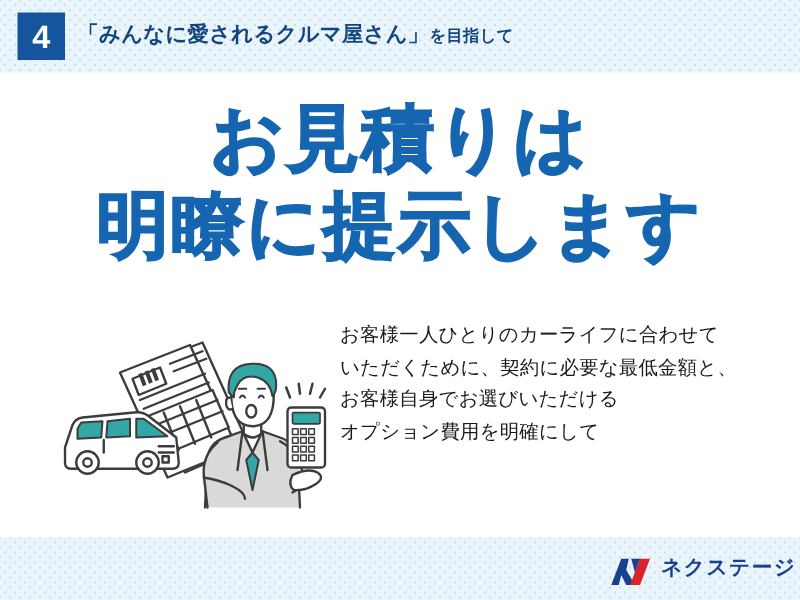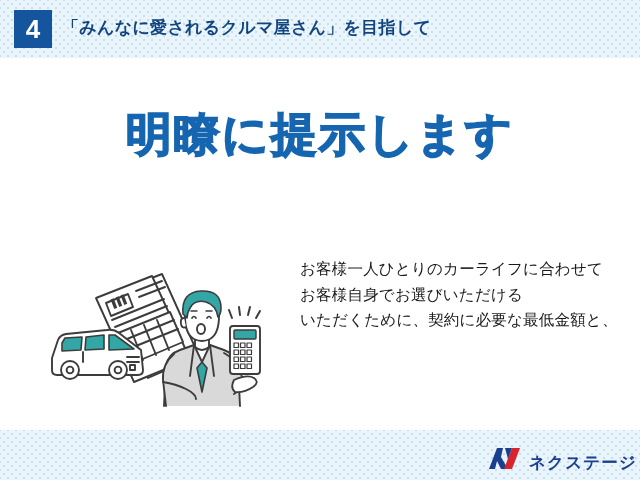--- a/index.html
+++ b/index.html
@@ -66,21 +66,21 @@
     position: absolute;
     left: 62px;
     top: 16px;
     font-size: 17px;
     font-weight: bold;
     color: #12457f;
     letter-spacing: 0.3px;
     white-space: nowrap;
   }
   .header-title .tail {
-    font-size: 17px;
+    font-size: 13px;
   }
 
   
   .headline {
     position: absolute;
     left: 0;
     top: 82px;
     width: 640px;
     text-align: center;
     color: #1565b0;
@@ -88,41 +88,40 @@
     line-height: 1.0;
   }
   .headline .line1 {
     display: block;
     font-size: 58px;
     letter-spacing: 2px;
     -webkit-text-stroke: 1.6px #1565b0;
   }
   .headline .line2 {
     display: block;
-    margin-top: 29px;
-    font-size: 46px;
+    margin-top: 12px;
+    font-size: 58px;
     letter-spacing: 2px;
     -webkit-text-stroke: 1.6px #1565b0;
   }
 
   
   .body-copy {
     position: absolute;
     left: 272px;
     top: 256px;
     width: 360px;
     color: #1a1a1a;
     font-size: 15.5px;
     line-height: 25.5px;
     letter-spacing: 0.2px;
   }
   .body-copy .ln {
     display: block;
     white-space: nowrap;
-    margin-left: 28px;
   }
 
   
   .illustration {
     position: absolute;
     left: 44px;
     top: 258px;
     width: 222px;
     height: 162px;
   }
@@ -132,21 +131,21 @@
     height: 162px;
   }
 
   
   .logo {
     position: absolute;
     left: 488px;
     top: 446px;
     height: 24px;
     display: flex;
-    align-items: flex-end;
+    align-items: flex-start;
     gap: 7px;
   }
   .logo-mark {
     width: 34px;
     height: 23px;
     display: block;
   }
   .logo-text {
     font-size: 16.5px;
     font-weight: bold;
@@ -162,27 +161,29 @@
 
   <div class="dot-band header-band"></div>
 
   <div class="badge">4</div>
 
   <div class="header-title">
     <span>「みんなに愛されるクルマ屋さん」</span><span class="tail">を目指して</span>
   </div>
 
   <div class="headline">
+    <span class="line1">お見積りは</span>
     <span class="line2">明瞭に提示します</span>
   </div>
 
   <div class="body-copy">
     <span class="ln">お客様一人ひとりのカーライフに合わせて</span>
+    <span class="ln">いただくために、契約に必要な最低金額と、</span>
     <span class="ln">お客様自身でお選びいただける</span>
-    <span class="ln">いただくために、契約に必要な最低金額と、</span>
+    <span class="ln">オプション費用を明確にして</span>
   </div>
 
   <div class="illustration">
     <svg viewBox="0 0 222 162" xmlns="http://www.w3.org/2000/svg">
       <g fill="none" stroke="#3c3c3c" stroke-width="1.9" stroke-linejoin="round" stroke-linecap="round">
 
         <g>
           <path d="M66 36 L118 16 L155 98 L104 120 Z" fill="#ffffff"></path>
         </g>
 

